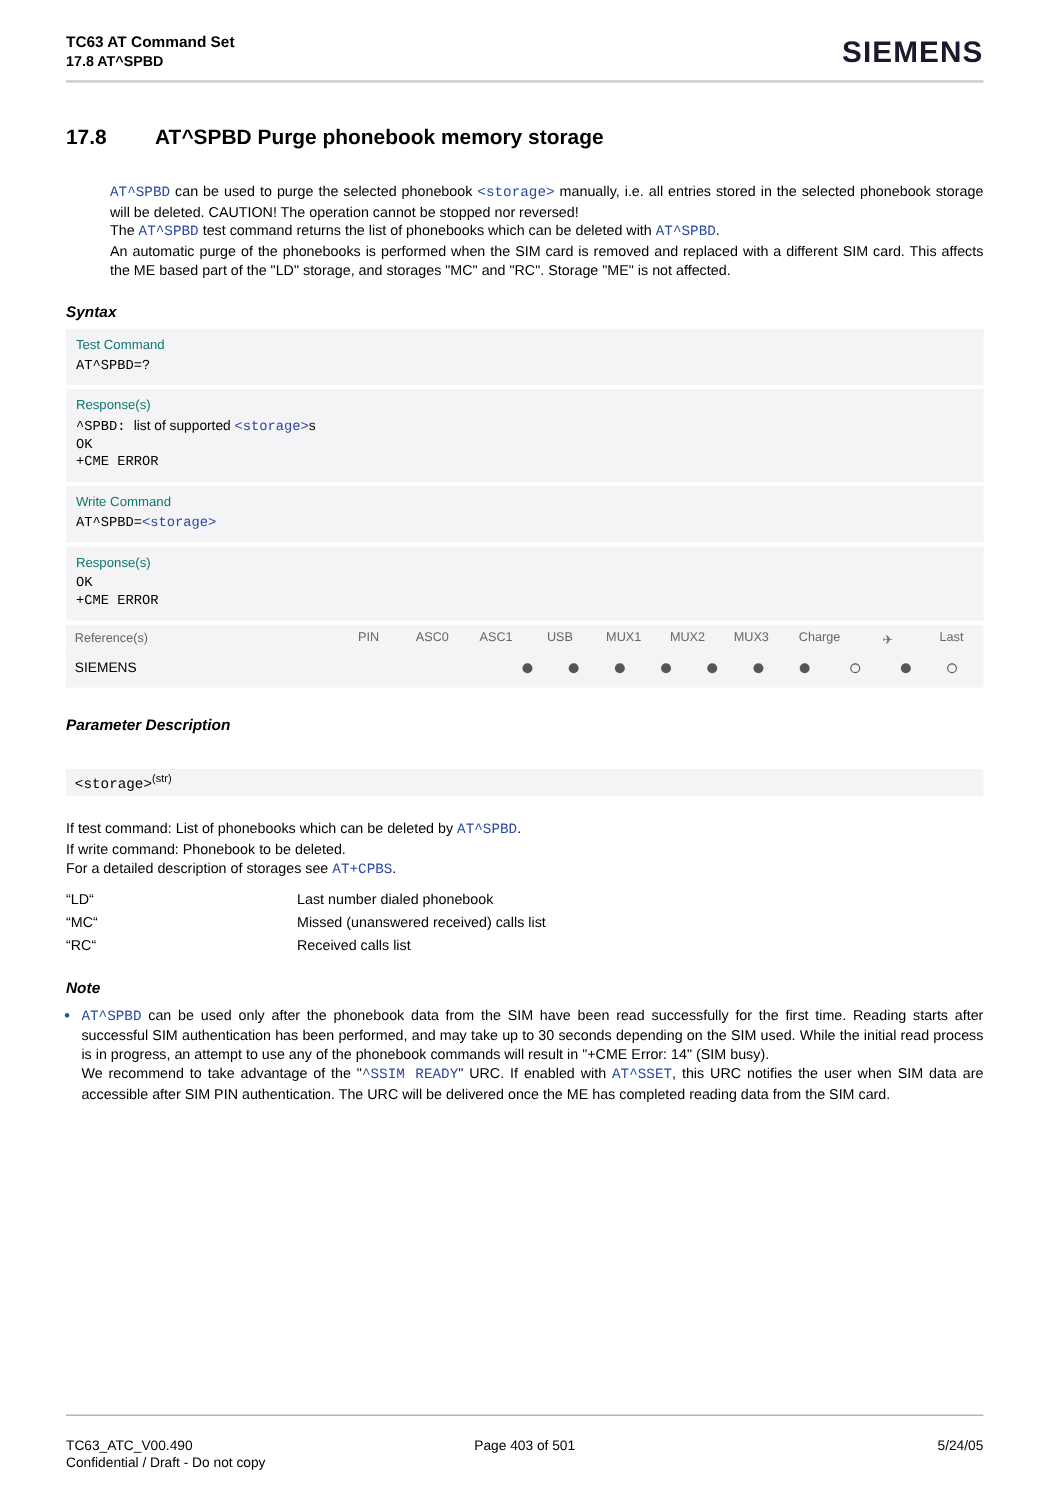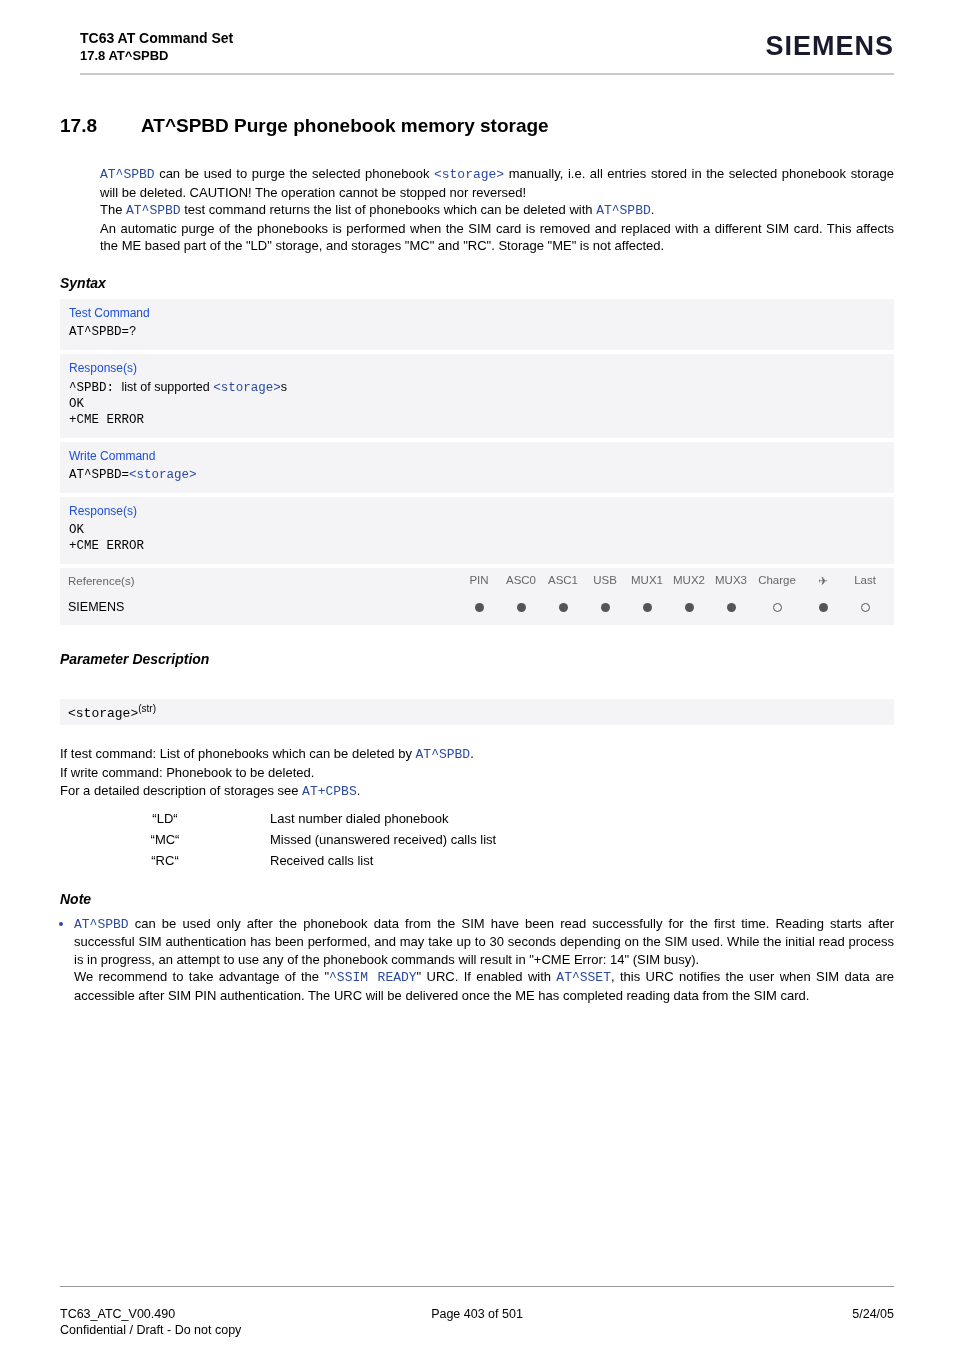--- a/index.html
+++ b/index.html
@@ -9,24 +9,23 @@
     color: #000;
     background: #fff;
     width: 954px;
     height: 1351px;
     position: relative;
     padding: 30px 60px 30px 60px;
   }
   .header {
     display: flex;
     justify-content: space-between;
-    align-items: center;
+    align-items: flex-end;
     padding-bottom: 10px;
     border-bottom: 2px solid #c8c8d0;
-    margin-left: 20px;
   }
   .header-left { font-size: 14px; }
   .header-left .line1 { font-weight: bold; }
   .header-left .line2 { font-weight: bold; font-size: 13px; margin-top: 2px; }
   .siemens-logo {
     font-family: Arial, sans-serif;
     font-weight: 900;
     font-size: 27px;
     letter-spacing: 1px;
     color: #1a1a2e;
@@ -53,32 +52,32 @@
     margin-top: 20px;
     margin-bottom: 8px;
   }
   .syntax-block {
     background: #f4f4f6;
     border: 1px solid #f4f4f6;
     margin-bottom: 4px;
     padding: 6px 8px 8px 8px;
     font-size: 12.5px;
   }
-  .syntax-block .label { color: #1d4ed8; margin-bottom: 5px; font-size: 12px; }
+  .syntax-block .label { color: #0f766e; margin-bottom: 5px; font-size: 12px; }
   .syntax-block .codeline { font-family: "Courier New", monospace; margin: 2px 0; }
   .ref-row {
     display: flex;
     background: #f4f4f6;
     padding: 6px 8px;
     align-items: center;
     font-size: 11.5px;
     color: #666;
   }
   .ref-row .ref-label { flex: 1; }
-  .ref-header-cells { display: flex; gap: 0; }
+  .ref-header-cells { display: flex; gap: 16px; }
   .ref-header-cells > div { width: 42px; text-align: center; }
   .ref-header-cells > div.wide { width: 50px; }
   .siemens-row {
     display: flex;
     background: #f4f4f6;
     padding: 6px 8px 10px 8px;
     align-items: center;
     font-size: 12.5px;
   }
   .siemens-row .txt { flex: 1; }
@@ -93,21 +92,21 @@
     padding: 4px 8px;
     margin-bottom: 6px;
     font-family: "Courier New", monospace;
     font-size: 13px;
     margin-top: 32px;
   }
   .param-box sup { font-family: Arial; font-size: 10px; }
   .param-desc { margin-top: 20px; line-height: 1.4; }
   table.values { margin-top: 6px; border-collapse: collapse; width: 100%; font-size: 13px; }
   table.values td { padding: 3px 0; vertical-align: top; }
-  table.values td:first-child { width: 210px; text-align: center; }
+  table.values td:first-child { width: 210px; }
   .note-list { margin-top: 6px; padding-left: 14px; }
   .note-list li { margin-bottom: 6px; text-align: justify; line-height: 1.35; }
   .note-list li::marker { color: #2a4aa0; }
   .footer {
     position: absolute;
     bottom: 30px;
     left: 60px;
     right: 60px;
     border-top: 1px solid #999;
     padding-top: 20px;

